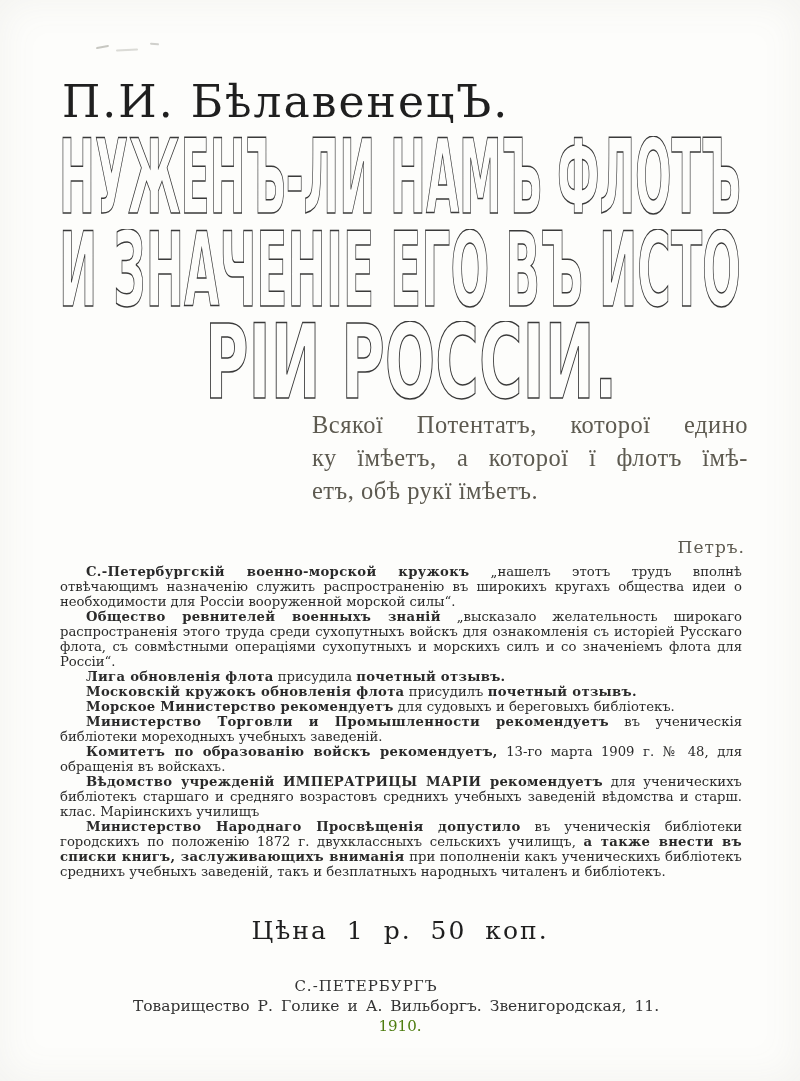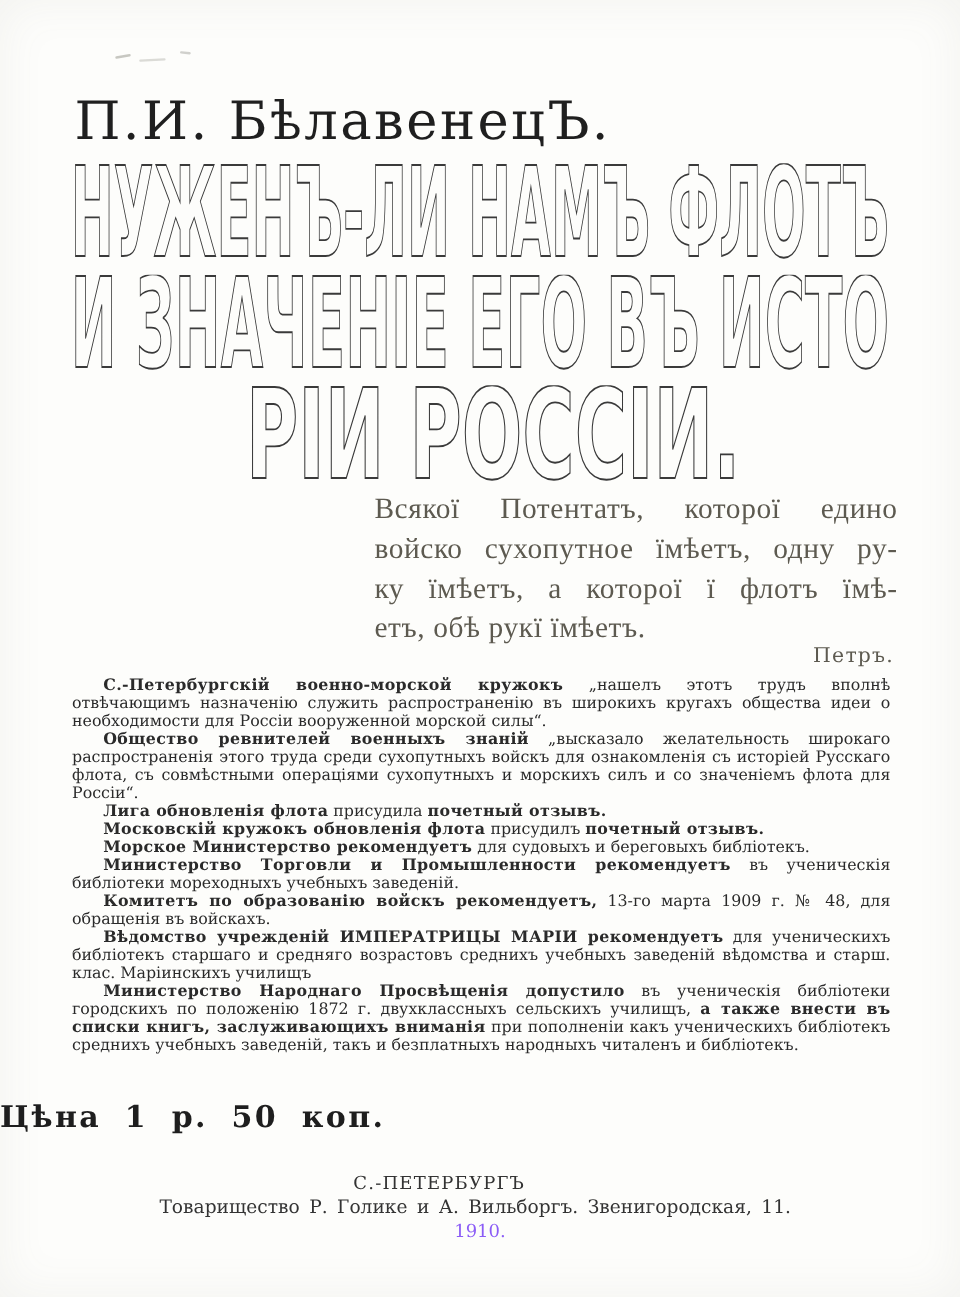--- a/index.html
+++ b/index.html
@@ -43,34 +43,34 @@
   }
   .body-text{
     position:absolute;left:60px;top:564px;width:682px;
     font-size:13.2px;line-height:15px;text-align:justify;
     color:#2a2a2a;
   }
   .body-text p{margin:0;text-indent:26px;}
   .body-text .b{font-weight:bold;letter-spacing:0.3px;}
   .price{
     position:absolute;left:0;top:916px;width:800px;
-    text-align:left;font-size:25px;font-weight:bold;
+    text-align:center;font-size:25px;font-weight:normal;
     letter-spacing:2px;word-spacing:9px;color:#1e1e1e;
   }
   .imprint-city{
     position:absolute;left:0;top:977px;width:732px;text-align:center;
     font-size:15px;letter-spacing:1px;color:#333;
   }
   .imprint-pub{
     position:absolute;left:0;top:997px;width:792px;text-align:center;
     font-size:15.5px;word-spacing:3px;color:#333;
   }
   .imprint-year{
     position:absolute;left:0;top:1017px;width:800px;text-align:center;
-    font-size:15px;color:#8b5cf6;
+    font-size:15px;color:#4d7c0f;
   }
   .pencil-mark{position:absolute;background:#9a9a92;border-radius:2px;}
   .pm1{left:96px;top:46px;width:13px;height:2px;transform:rotate(-10deg);opacity:.55;}
   .pm2{left:116px;top:49px;width:22px;height:1.5px;transform:rotate(-3deg);opacity:.35;}
   .pm3{left:150px;top:43px;width:9px;height:2px;transform:rotate(6deg);opacity:.45;}
 </style>
 </head>
 <body>
 
 <div class="page">
@@ -88,21 +88,20 @@
   <svg id="title-line-2" class="title-svg" width="688" height="84" viewBox="0 0 688 84" preserveAspectRatio="none">
     <text x="2" y="77" font-size="104" textLength="682" lengthAdjust="spacingAndGlyphs">И ЗНАЧЕНІЕ ЕГО ВЪ ИСТО</text>
   </svg>
 
   <svg id="title-line-3" class="title-svg" width="420" height="84" viewBox="0 0 420 84" preserveAspectRatio="none">
     <text x="2" y="77" font-size="104" textLength="412" lengthAdjust="spacingAndGlyphs">РІИ РОССІИ.</text>
   </svg>
 
   <div class="epigraph">
       <div class="epi-line">Всякої Потентатъ, которої едино</div>
-      <div class="epi-line">войско сухопутное їмѣетъ, одну ру-</div>
       <div class="epi-line">ку їмѣетъ, а которої ї флотъ їмѣ-</div>
       <div class="epi-line last">етъ, обѣ рукї їмѣетъ.</div>
     </div>
 
   <div class="epigraph-sig">Петръ.</div>
 
   <div class="body-text">
       <p><span class="b">С.-Петербургскій военно-морской кружокъ</span><span> „нашелъ этотъ трудъ вполнѣ отвѣчающимъ назначенію служить распространенію въ широкихъ кругахъ общества идеи о необходимости для Россіи вооруженной морской силы“.</span></p>
       <p><span class="b">Общество ревнителей военныхъ знаній</span><span> „высказало желательность широкаго распространенія этого труда среди сухопутныхъ войскъ для ознакомленія съ исторіей Русскаго флота, съ совмѣстными операціями сухопутныхъ и морскихъ силъ и со значеніемъ флота для Россіи“.</span></p>
       <p><span class="b">Лига обновленія флота</span><span> присудила </span><span class="b">почетный отзывъ.</span></p>

